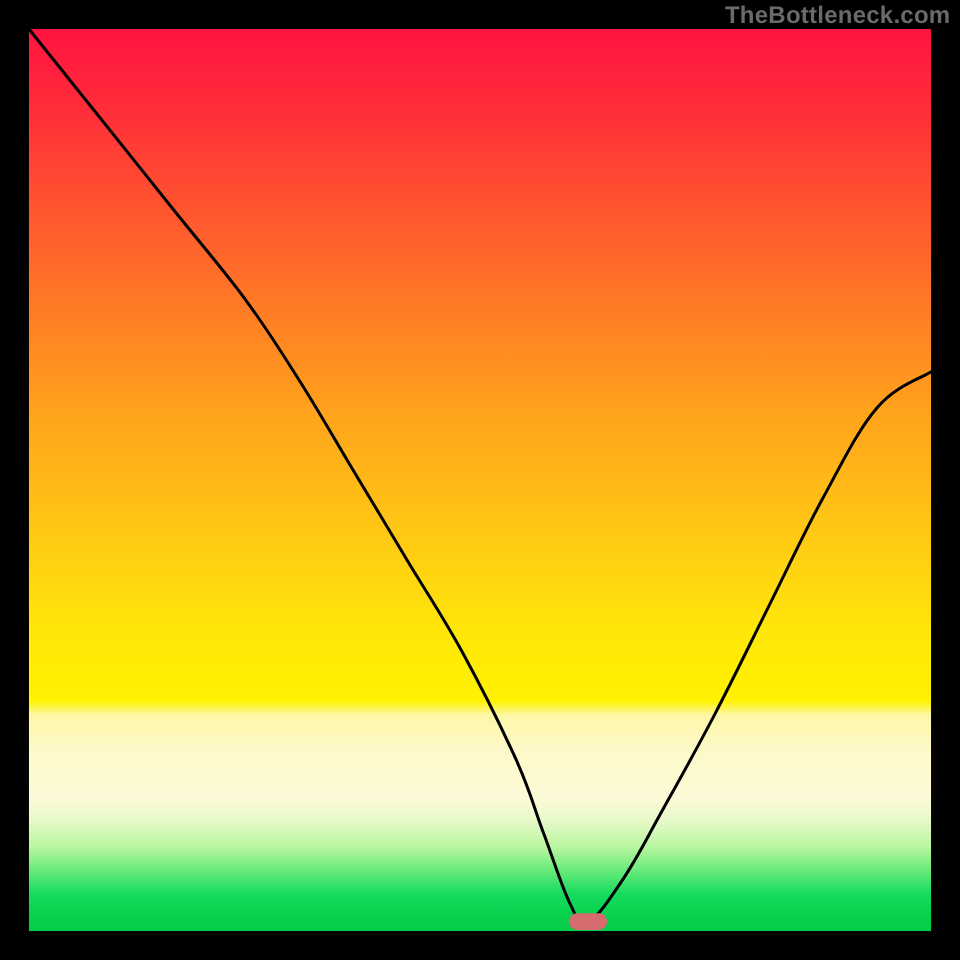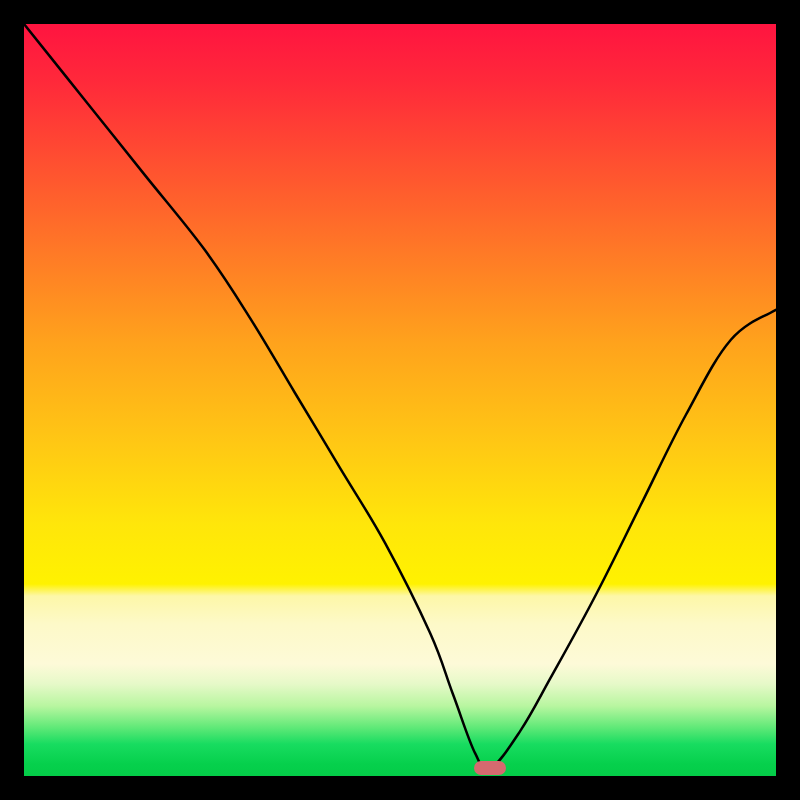--- a/index.html
+++ b/index.html
@@ -88,13 +88,14 @@
   <div class="plot">
     <div class="grad"></div>
 
     <svg class="curve-svg" viewBox="0 0 752 752" preserveAspectRatio="none">
       <path id="curve-path" d="M 0.0 0.0 C 10.8 13.5, 38.5 48.1, 60.2 75.2 C 81.8 102.3, 98.7 123.3, 120.3 150.4 C 142.0 177.5, 161.5 199.9, 180.5 225.6 C 199.4 251.3, 209.4 267.6, 225.6 293.3 C 241.8 319.0, 254.5 341.4, 270.7 368.5 C 287.0 395.6, 299.6 416.6, 315.8 443.7 C 332.1 470.8, 344.7 489.1, 361.0 518.9 C 377.2 548.7, 393.9 582.0, 406.1 609.1 C 418.3 636.2, 420.5 647.6, 428.6 669.3 C 436.8 690.9, 444.4 715.9, 451.2 729.4 C 458.0 743.0, 458.1 748.5, 466.2 744.5 C 474.4 740.4, 485.5 723.1, 496.3 706.9 C 507.1 690.6, 512.9 678.6, 526.4 654.2 C 539.9 629.9, 555.3 602.7, 571.5 571.5 C 587.8 540.4, 600.4 513.8, 616.6 481.3 C 632.9 448.8, 645.5 420.8, 661.8 391.0 C 678.0 361.3, 690.6 334.8, 706.9 315.8 C 723.1 296.9, 743.9 291.2, 752.0 285.8" fill="none" stroke="#000" stroke-width="2.5" stroke-linecap="round" stroke-linejoin="round"></path>
     </svg>
 
     <div id="marker" class="marker" style="left: 466.24px; top: 744.48px;"></div>
   </div>
 
+  <div class="watermark">TheBottleneck.com</div>
 </div>
 
 </body></html>

